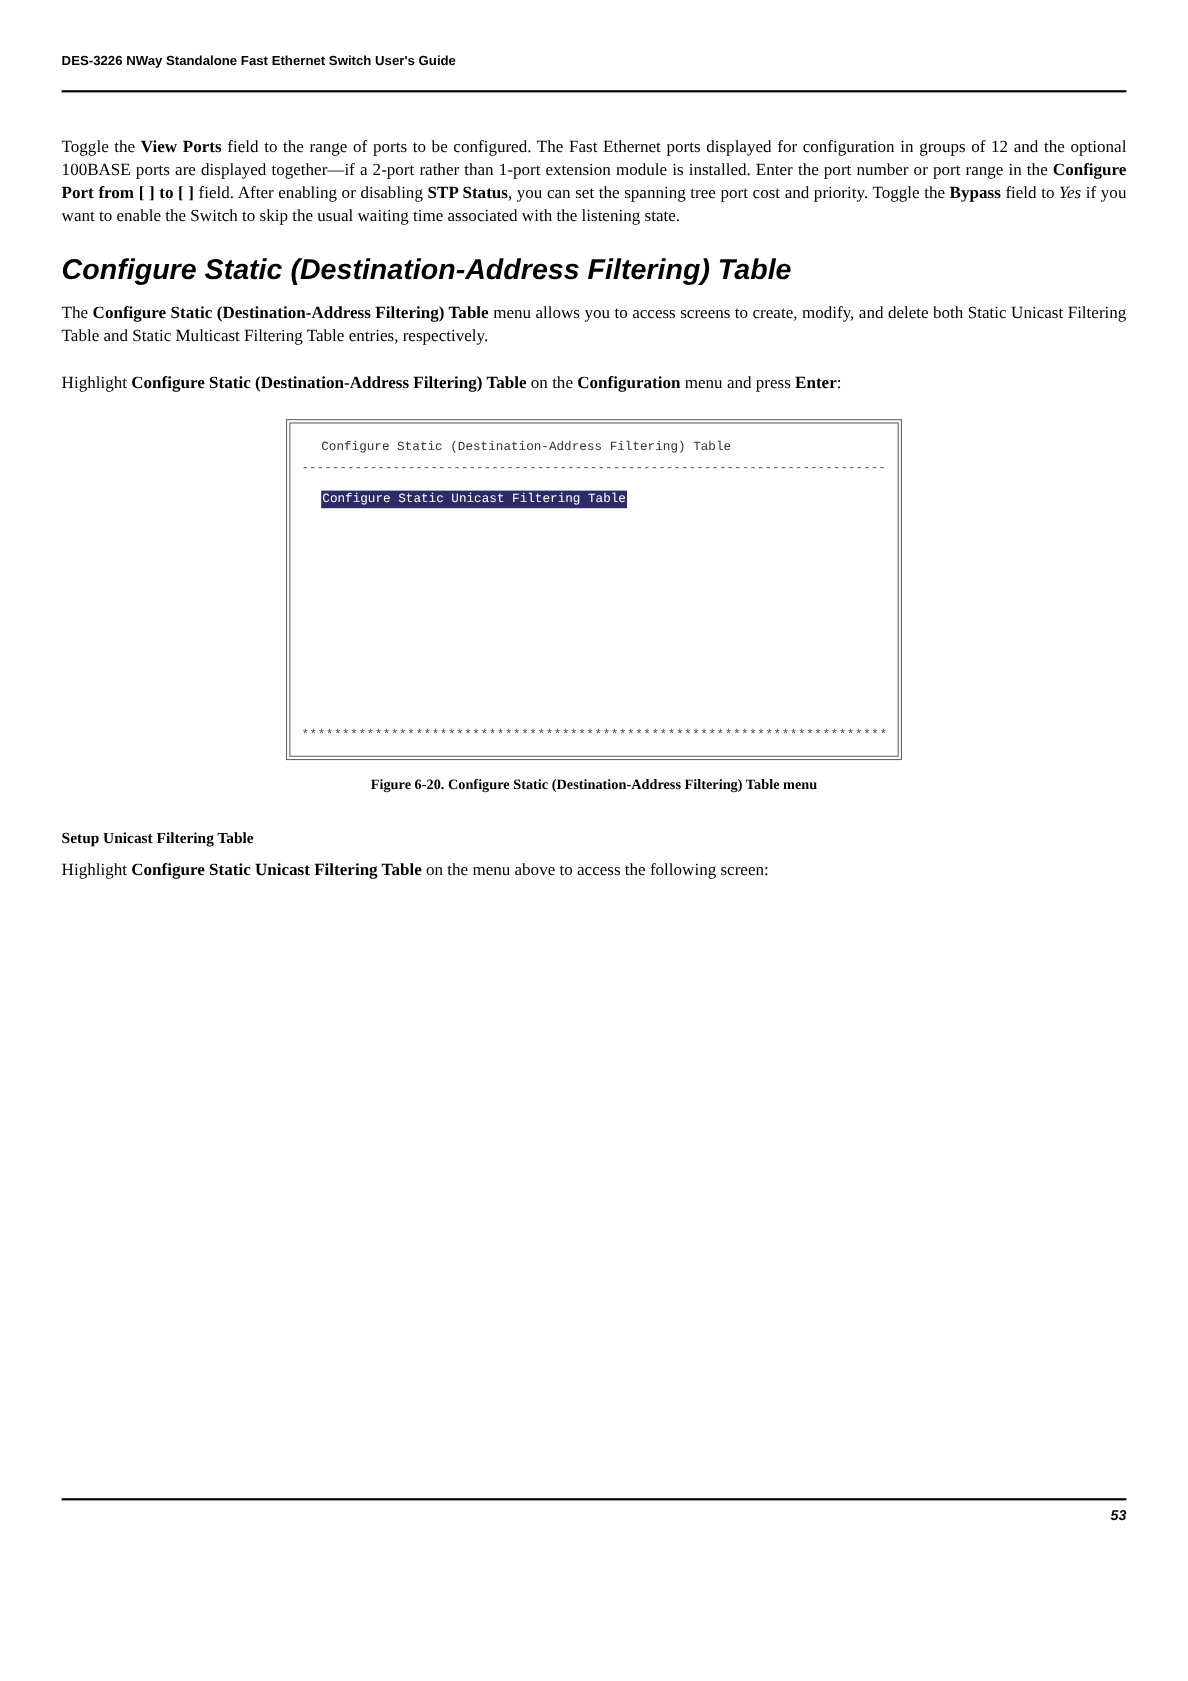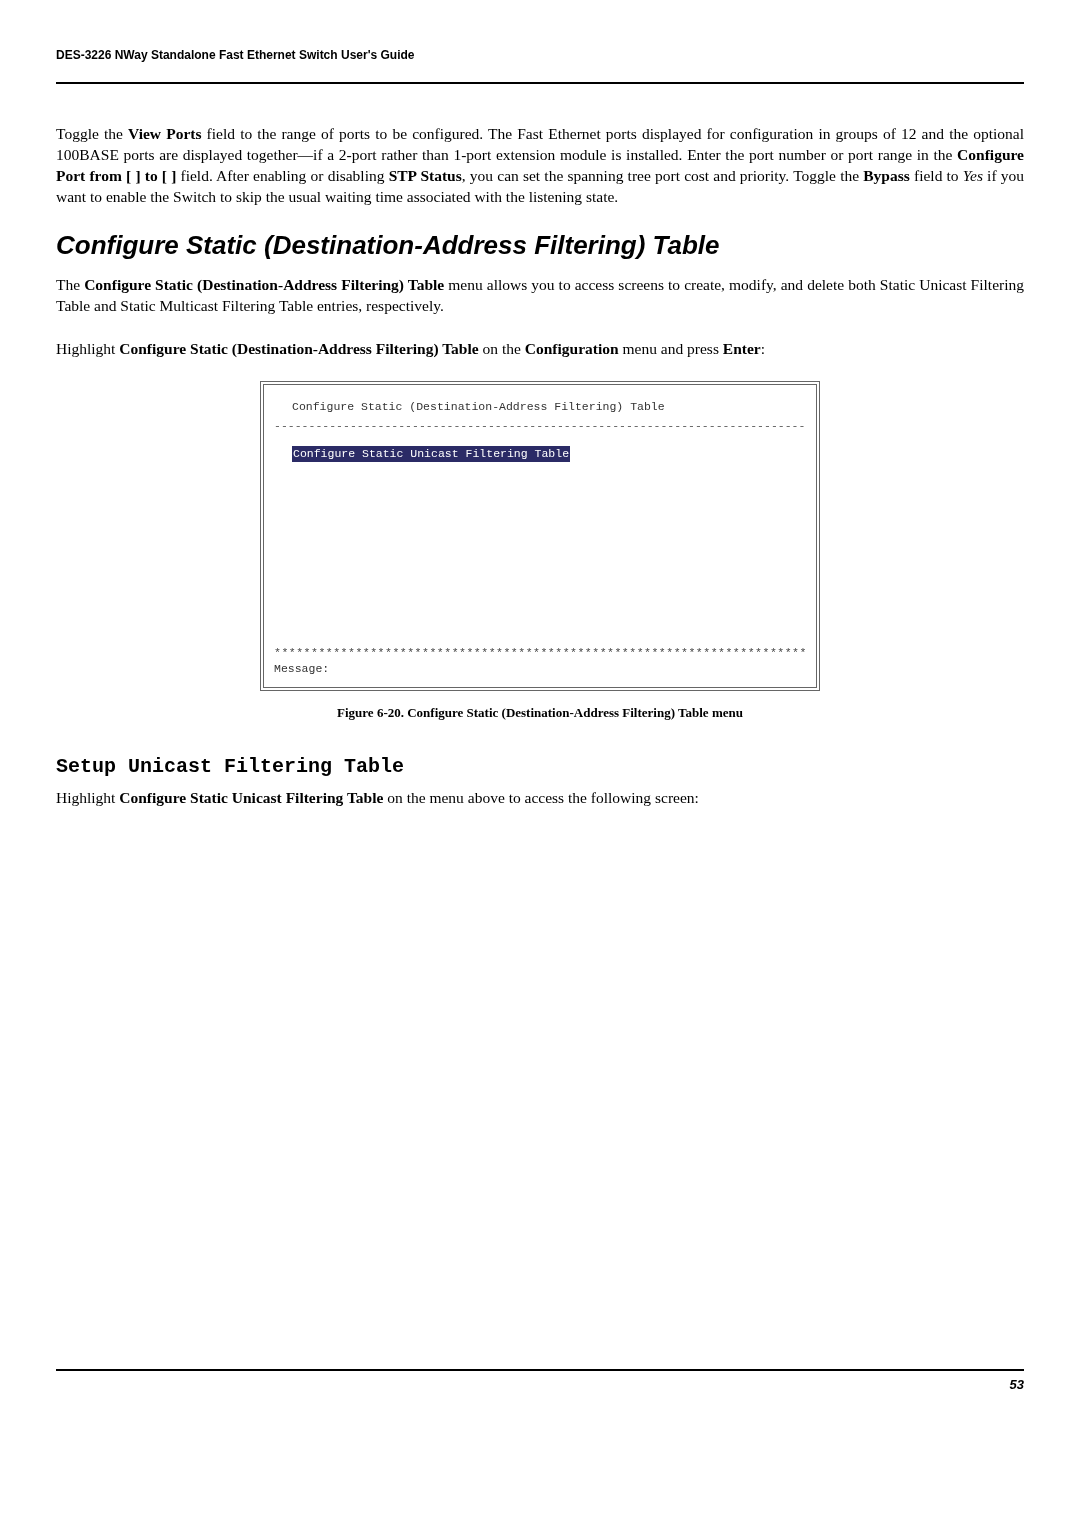--- a/index.html
+++ b/index.html
@@ -90,23 +90,23 @@
     justify-content: space-between;
   }
   .fig-caption {
     font-family: Liberation Serif, serif;
     font-size: 13px;
     font-weight: bold;
     text-align: center;
     margin: 14px 0 34px 0;
   }
   .sub-h {
-    font-family: Liberation Mono, monospace;
+    font-family: Liberation Serif, serif;
     font-weight: bold;
-    font-size: 20px;
+    font-size: 14px;
     margin: 0 0 10px 0;
   }
   .footer {
     position: relative;
     margin-top: 560px;
     border-top: 2px solid #000;
     text-align: right;
     font-family: Arial, Helvetica, sans-serif;
     font-style: italic;
     font-weight: bold;
@@ -133,21 +133,20 @@
   <span>Highlight </span><span class="b">Configure Static (Destination-Address Filtering) Table</span><span> on the </span><span class="b">Configuration</span><span> menu and press </span><span class="b">Enter</span><span>:</span>
 </p>
 
 <div class="figure-wrap">
   <div class="console">
     <div class="title">Configure Static (Destination-Address Filtering) Table</div>
     <div class="dashline">--------------------------------------------------------------------------------</div>
     <span class="hl">Configure Static Unicast Filtering Table</span>
     <div class="bottom">
       <div class="stars">********************************************************************************</div>
-      <div>Message:</div>
     </div>
   </div>
 </div>
 
 <div class="fig-caption">Figure 6-20.  Configure Static (Destination-Address Filtering) Table menu</div>
 
 <div class="sub-h">Setup Unicast Filtering Table</div>
 
 <p class="body-para">
   <span>Highlight </span><span class="b">Configure Static Unicast Filtering Table</span><span> on the menu above to access the following screen:</span>

